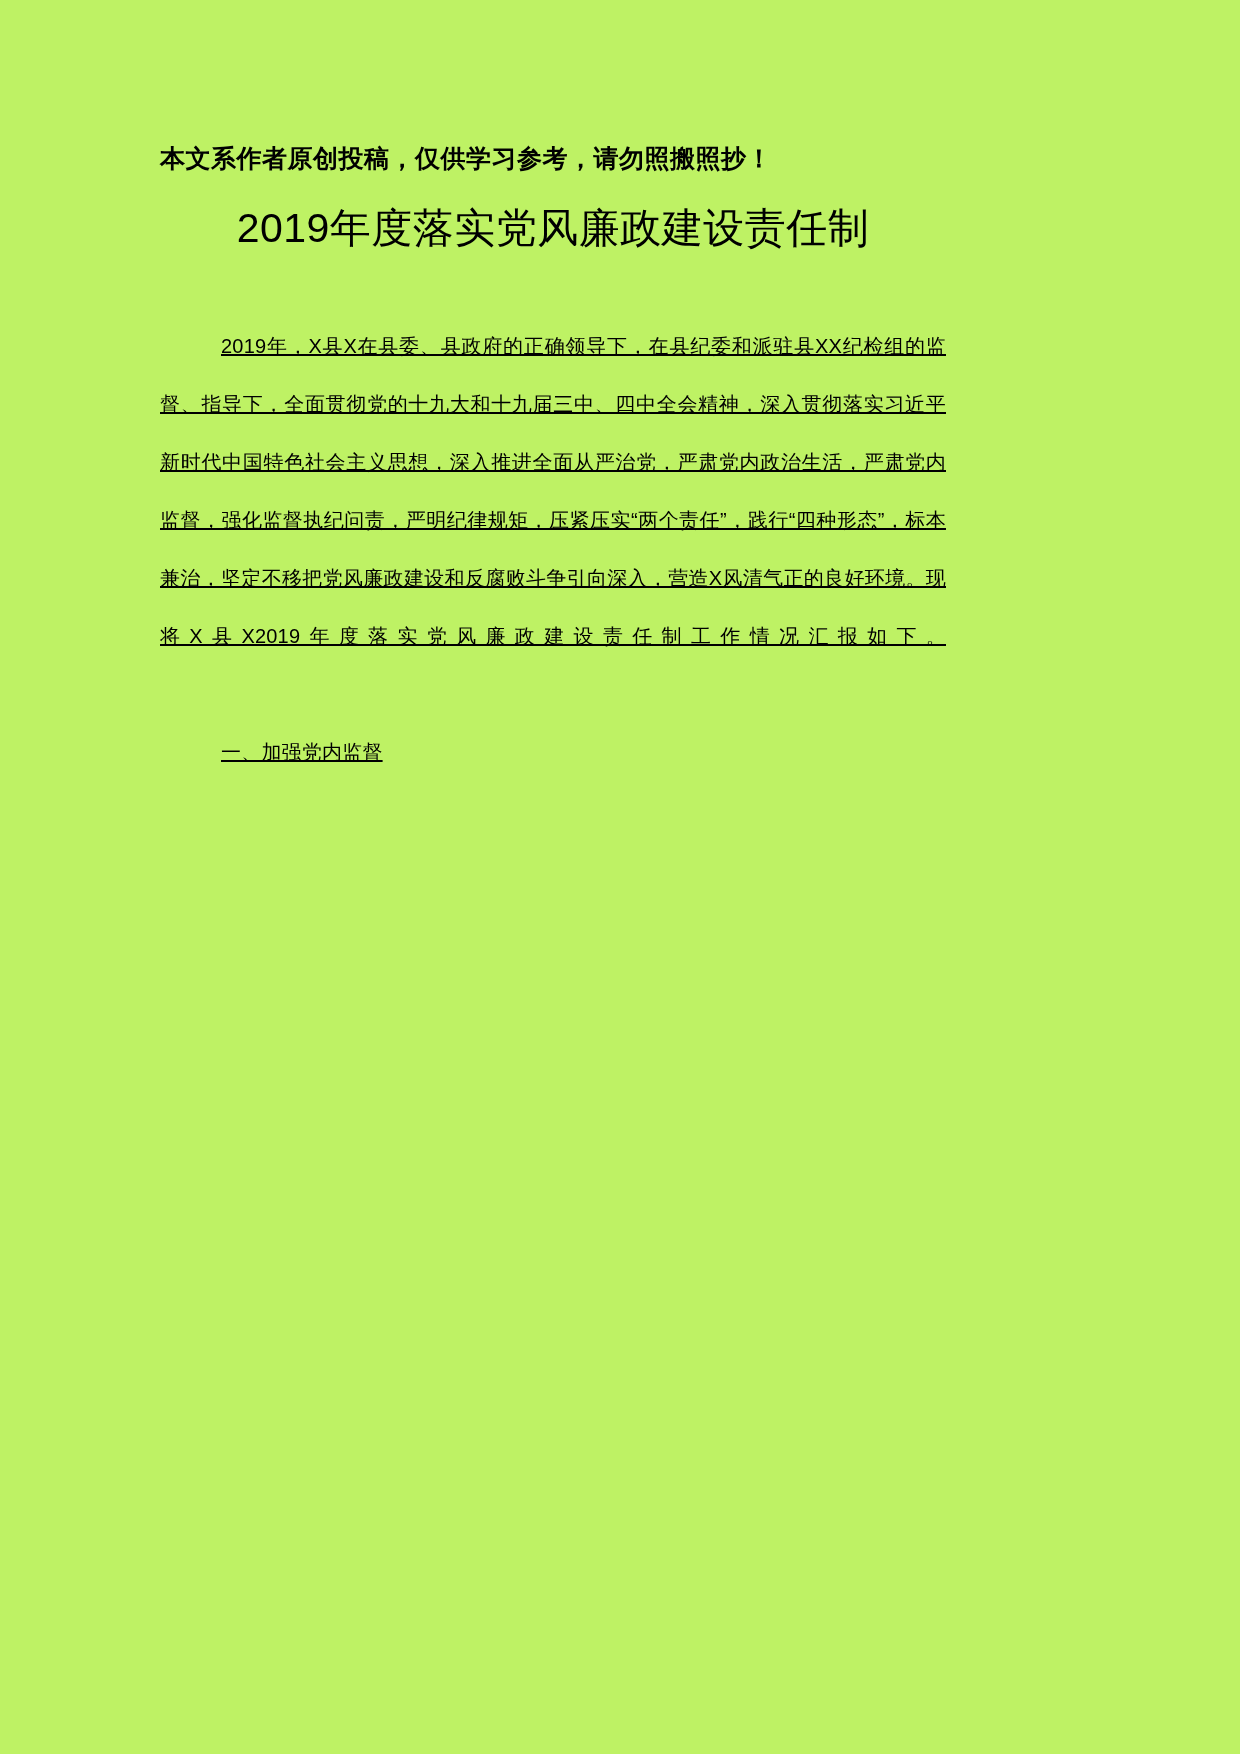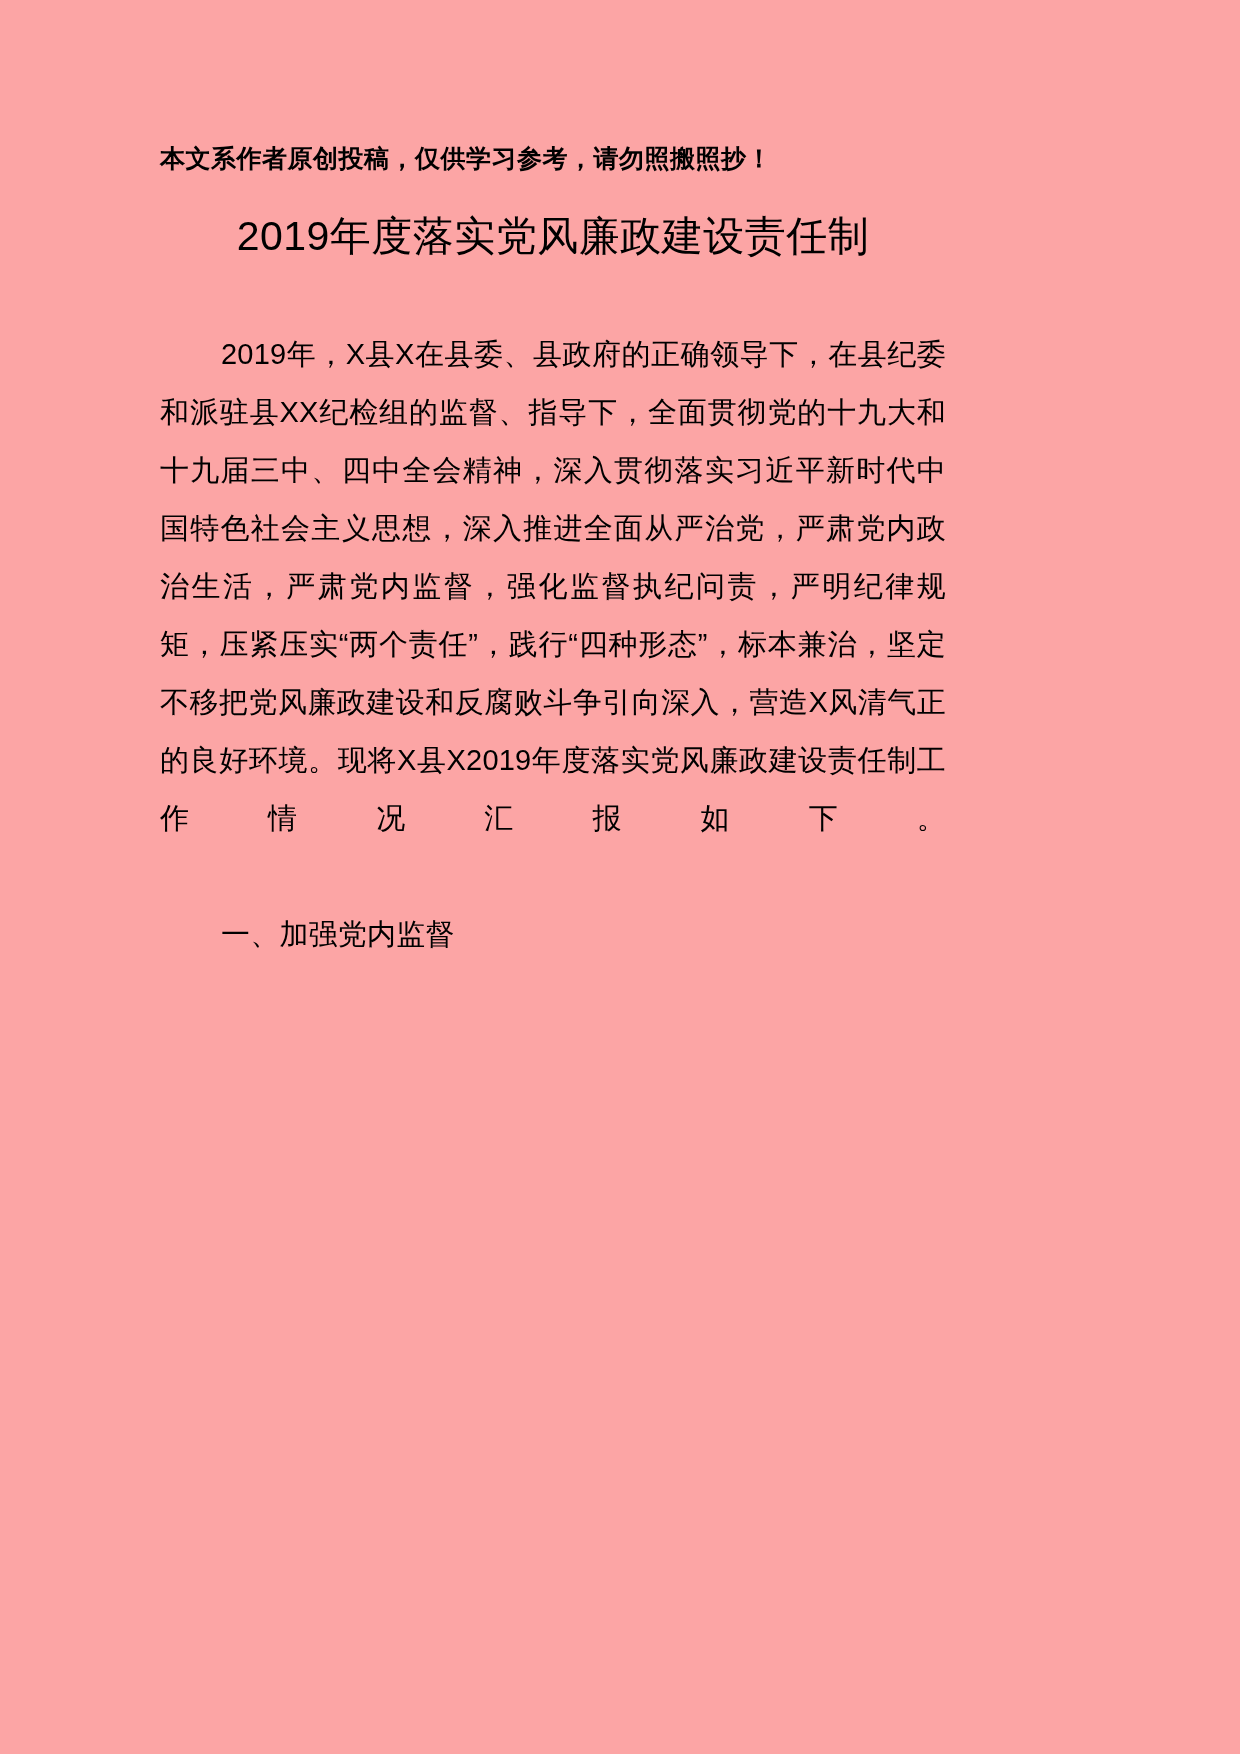--- a/index.html
+++ b/index.html
@@ -5,21 +5,21 @@
   html, body {
     margin: 0;
     padding: 0;
     background: #ffffff;
   }
 
   .page {
     position: relative;
     width: 1240px;
     height: 1754px;
-    background: #fca5a5;
+    background: #bef264;
     overflow: hidden;
     box-sizing: border-box;
     font-family: "Liberation Sans", "DejaVu Sans", sans-serif;
     color: #000000;
   }
 
   
   .content {
     position: absolute;
     left: 160px;
@@ -33,48 +33,49 @@
     font-weight: 700;
     letter-spacing: 0.5px;
     line-height: 1.2;
     margin-top: 143px;
     white-space: nowrap;
     color: #000;
   }
 
   
   .doc-title {
-    margin-top: 34px;
+    margin-top: 26px;
     text-align: center;
     font-size: 41px;
     font-weight: 400;
     line-height: 1.42;
     letter-spacing: 0.5px;
     color: #000;
   }
   .doc-title .tline {
     display: block;
     white-space: nowrap;
   }
 
   
   .body-block {
     margin-top: 60px;
   }
 
   p.para {
     margin: 0;
-    font-size: 29px;
+    font-size: 20px;
     line-height: 58px;
     text-align: justify;
     text-justify: inter-ideograph;
     text-indent: 61px;
     letter-spacing: 0.2px;
     color: #000;
     word-break: break-all;
+    text-decoration: underline;
   }
 
   p.para + p.para {
     margin-top: 0;
   }
 
   
   p.para::after {
     content: "";
     display: inline-block;

